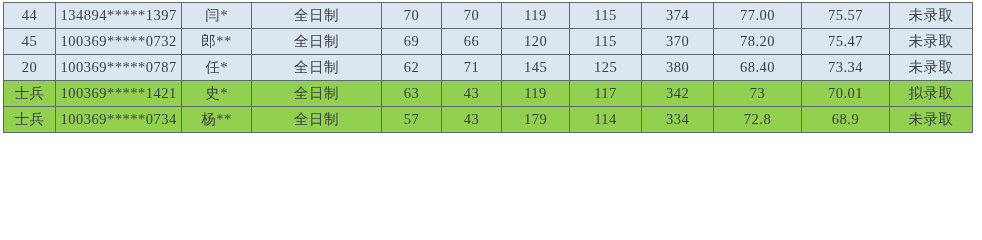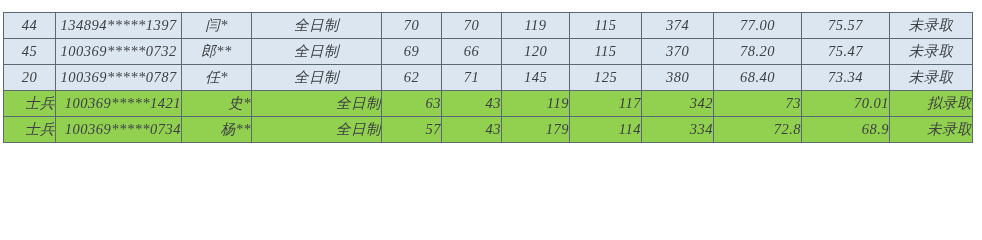--- a/index.html
+++ b/index.html
@@ -9,23 +9,22 @@
   }
   body {
     width: 982px;
     height: 205px;
     font-family: "Liberation Serif", "DejaVu Serif", serif;
     overflow: hidden;
   }
   #score-table-wrap {
     position: absolute;
     left: 3px;
-    top: 12px;
+    top: 2px;
     width: 969px;
-    font-style: italic;
   }
   table.score-table {
     border-collapse: collapse;
     table-layout: fixed;
     width: 969px;
     background: #DCE6F1;
   }
   table.score-table td {
     border: 1px solid #5b6a72;
     height: 25px;
@@ -36,21 +35,20 @@
     font-size: 14.5px;
     color: #3c4043;
     white-space: nowrap;
     overflow: hidden;
   }
   tr.row-normal td {
     background: #DCE6F1;
   }
   tr.row-highlight td {
     background: #92D050;
-    text-align: right;
   }
   
   col.c-seq      { width: 52px; }
   col.c-id       { width: 126px; }
   col.c-name     { width: 70px; }
   col.c-type     { width: 130px; }
   col.c-s1       { width: 60px; }
   col.c-s2       { width: 60px; }
   col.c-s3       { width: 68px; }
   col.c-s4       { width: 72px; }

